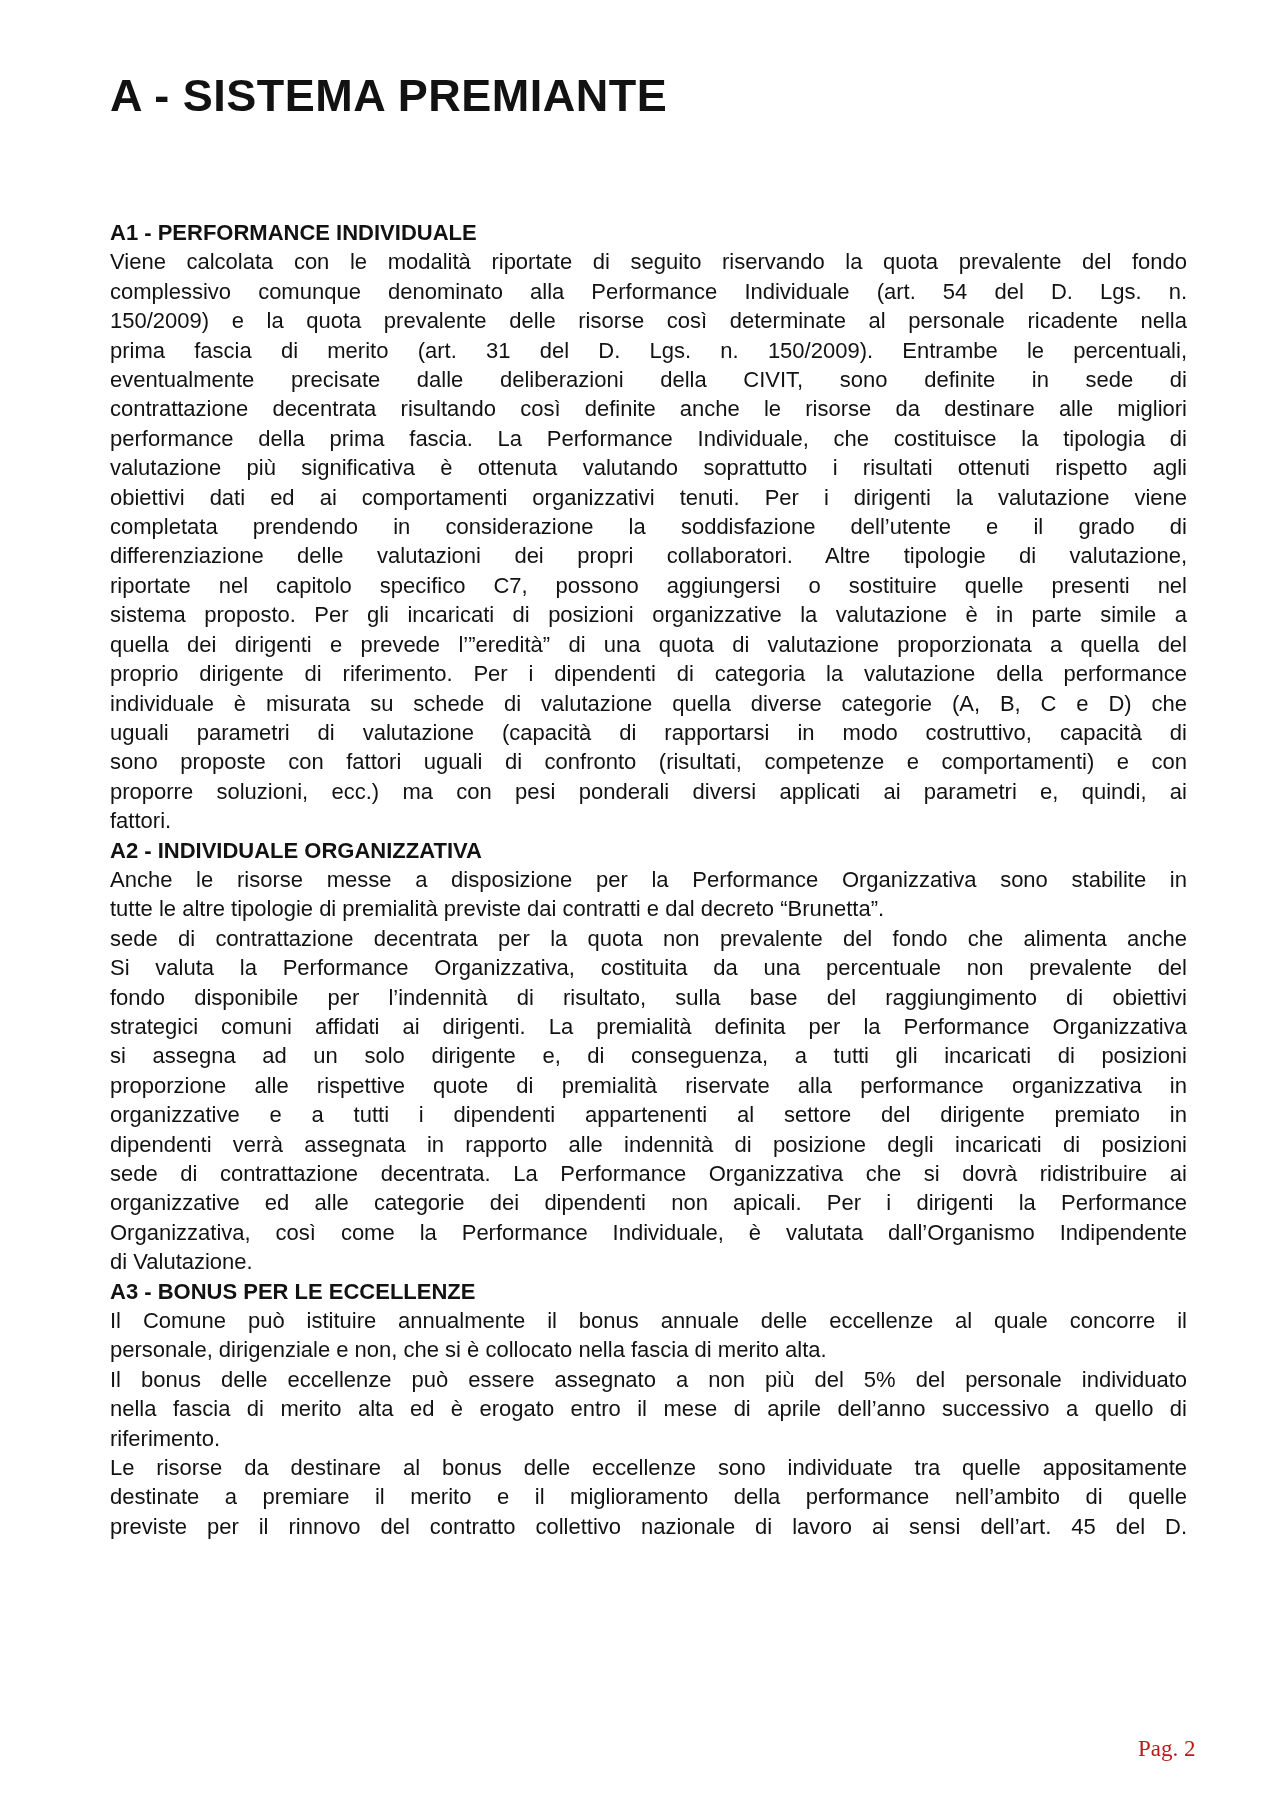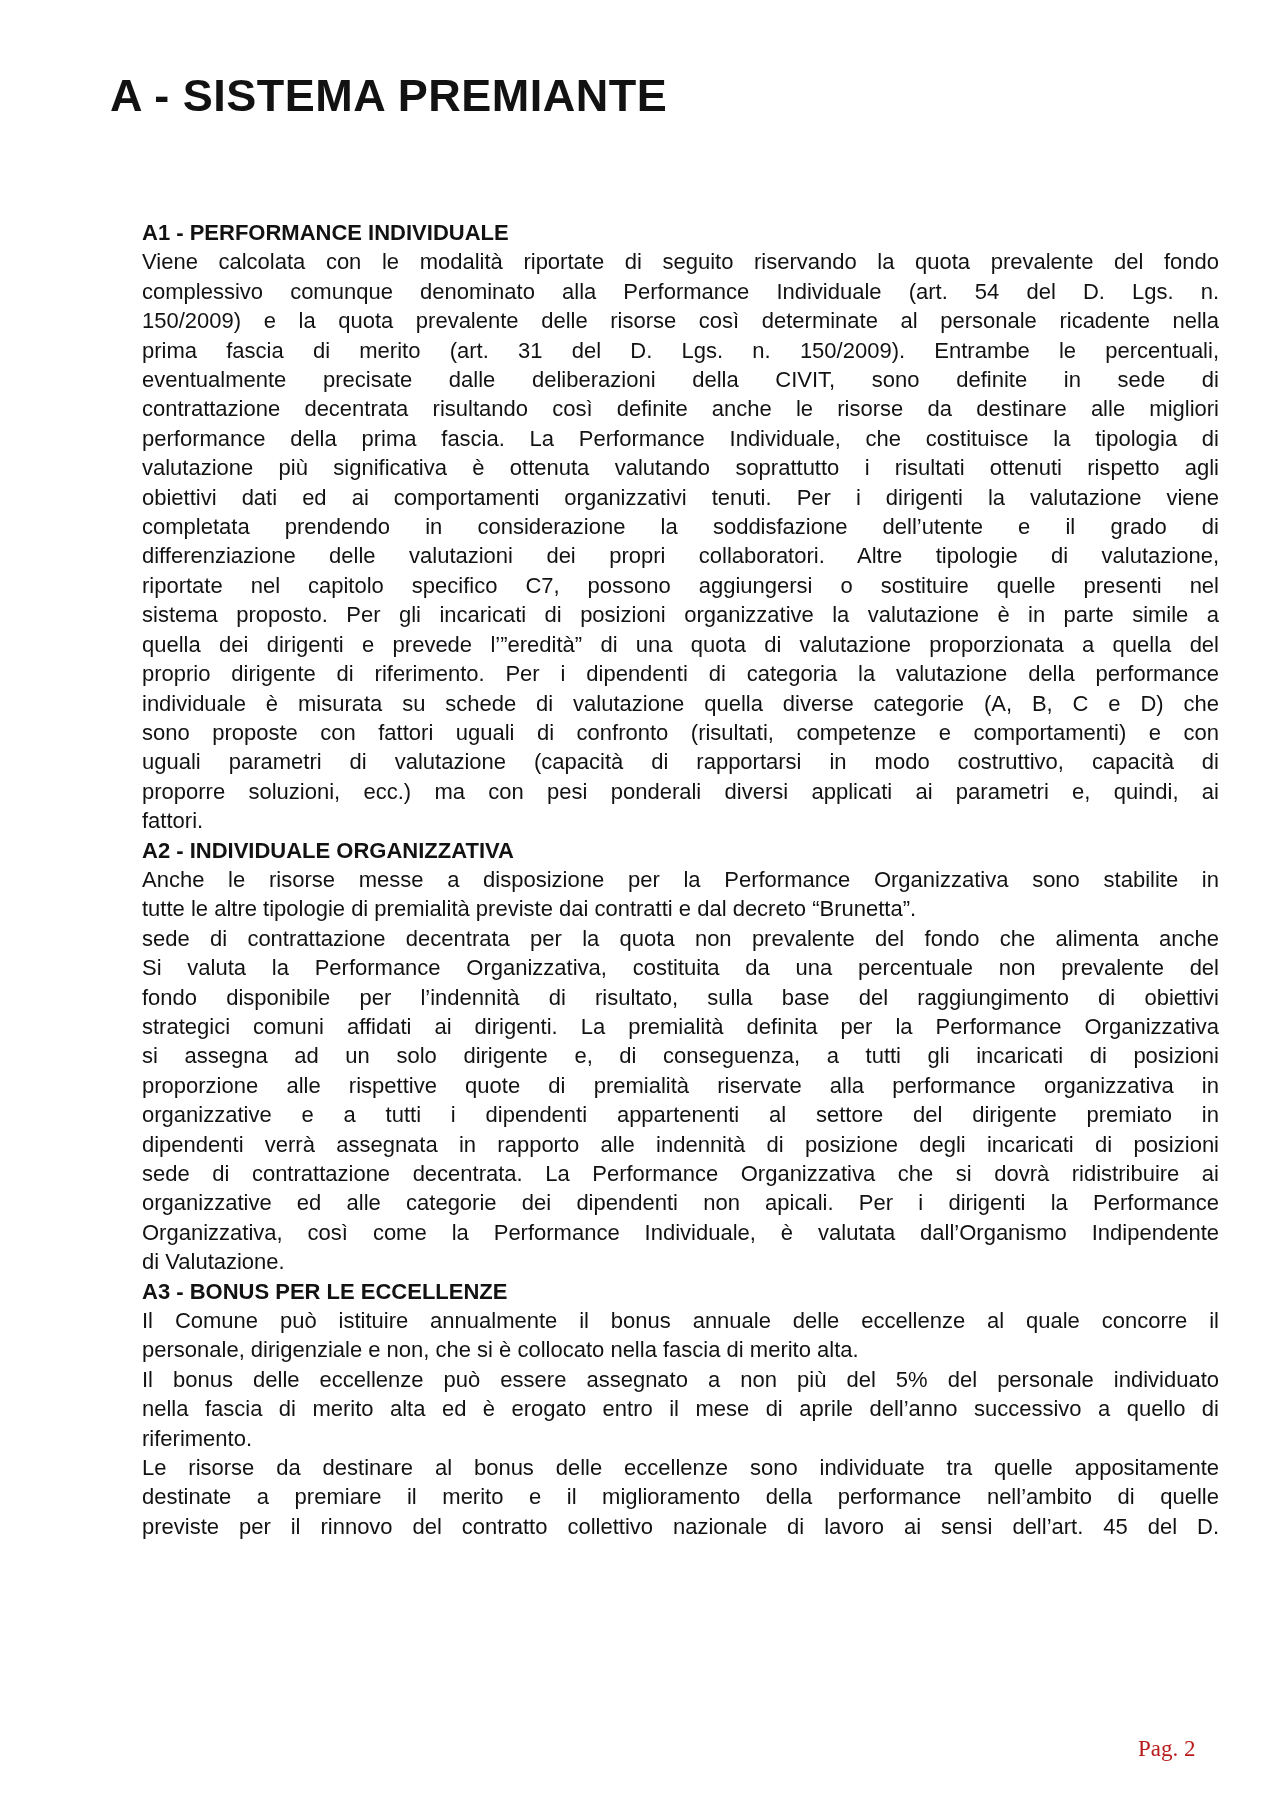--- a/index.html
+++ b/index.html
@@ -22,21 +22,20 @@
     letter-spacing: 0.5px;
     white-space: nowrap;
   }
   .content {
     position: absolute;
     left: 110px;
     top: 218px;
     width: 1077px;
     font-size: 22px;
     line-height: 29.4px;
-    margin-left: 32px;
   }
   .section-heading {
     font-weight: bold;
     text-align: left;
     white-space: nowrap;
   }
   .section + .section { margin-top: 0; }
   .sec-gap-a2 { margin-top: 64px; }
   .sec-gap-a3 { margin-top: 70px; }
   .line {
@@ -78,22 +77,22 @@
         <div class="line">performance della prima fascia. La Performance Individuale, che costituisce la tipologia di</div>
         <div class="line">valutazione più significativa è ottenuta valutando soprattutto i risultati ottenuti rispetto agli</div>
         <div class="line">obiettivi dati ed ai comportamenti organizzativi tenuti. Per i dirigenti la valutazione viene</div>
         <div class="line">completata prendendo in considerazione la soddisfazione dell’utente e il grado di</div>
         <div class="line">differenziazione delle valutazioni dei propri collaboratori. Altre tipologie di valutazione,</div>
         <div class="line">riportate nel capitolo specifico C7, possono aggiungersi o sostituire quelle presenti nel</div>
         <div class="line">sistema proposto. Per gli incaricati di posizioni organizzative la valutazione è in parte simile a</div>
         <div class="line">quella dei dirigenti e prevede l’”eredità” di una quota di valutazione proporzionata a quella del</div>
         <div class="line">proprio dirigente di riferimento. Per i dipendenti di categoria la valutazione della performance</div>
         <div class="line">individuale è misurata su schede di valutazione quella diverse categorie (A, B, C e D) che</div>
+        <div class="line">uguali parametri di valutazione (capacità di rapportarsi in modo costruttivo, capacità di</div>
         <div class="line">sono proposte con fattori uguali di confronto (risultati, competenze e comportamenti) e con</div>
-        <div class="line">uguali parametri di valutazione (capacità di rapportarsi in modo costruttivo, capacità di</div>
         <div class="line">proporre soluzioni, ecc.) ma con pesi ponderali diversi applicati ai parametri e, quindi, ai</div>
         <div class="line end">fattori.</div>
       </div>
     </div>
 
     <div class="section sec-gap-a2">
       <div class="section-heading">A2 - INDIVIDUALE ORGANIZZATIVA</div>
       <div>
         <div class="line">Anche le risorse messe a disposizione per la Performance Organizzativa sono stabilite in</div>
         <div class="line end">tutte le altre tipologie di premialità previste dai contratti e dal decreto “Brunetta”.</div>

